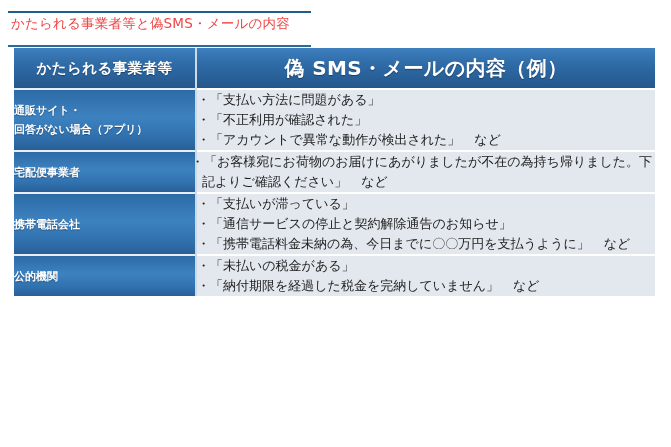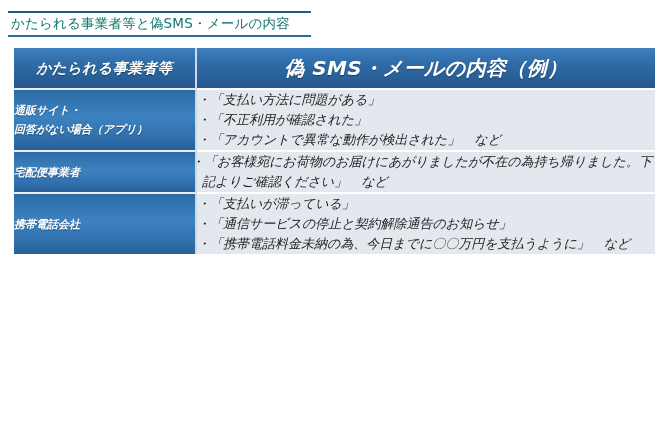--- a/index.html
+++ b/index.html
@@ -25,36 +25,35 @@
   .title-rule {
     height: 2px;
     background: #1d5d8c;
     width: 100%;
   }
   .title-rule.bottom {
     background: #2a6b99;
   }
   .title-text {
     font-size: 13.5px;
-    color: #0f766e;
+    color: #ef4444;
     line-height: 19px;
-    padding: 1px 2px 2px 3px;
+    padding: 1px 2px 12px 3px;
     white-space: nowrap;
     letter-spacing: 0.2px;
   }
 
   
   .table {
     position: absolute;
     left: 14px;
     top: 48px;
     width: 641px;
     border-collapse: collapse;
     table-layout: fixed;
-    font-style: italic;
   }
   .table td, .table th {
     padding: 0;
     vertical-align: middle;
   }
 
   
   .hdr-left {
     width: 181px;
     height: 40px;
@@ -156,14 +155,23 @@
       <tr>
         <td class="cat-cell">
           <span class="ln">携帯電話会社</span>
         </td>
         <td class="ex-cell">
           <span class="bullet-line"><span>・「支払いが滞っている」</span></span>
           <span class="bullet-line"><span>・「通信サービスの停止と契約解除通告のお知らせ」</span></span>
           <span class="bullet-line"><span>・「携帯電話料金未納の為、今日までに〇〇万円を支払うように」</span><span class="tail">など</span></span>
         </td>
       </tr>
+      <tr>
+        <td class="cat-cell">
+          <span class="ln">公的機関</span>
+        </td>
+        <td class="ex-cell">
+          <span class="bullet-line"><span>・「未払いの税金がある」</span></span>
+          <span class="bullet-line"><span>・「納付期限を経過した税金を完納していません」</span><span class="tail">など</span></span>
+        </td>
+      </tr>
     </tbody>
 </table>
 
 </body></html>

